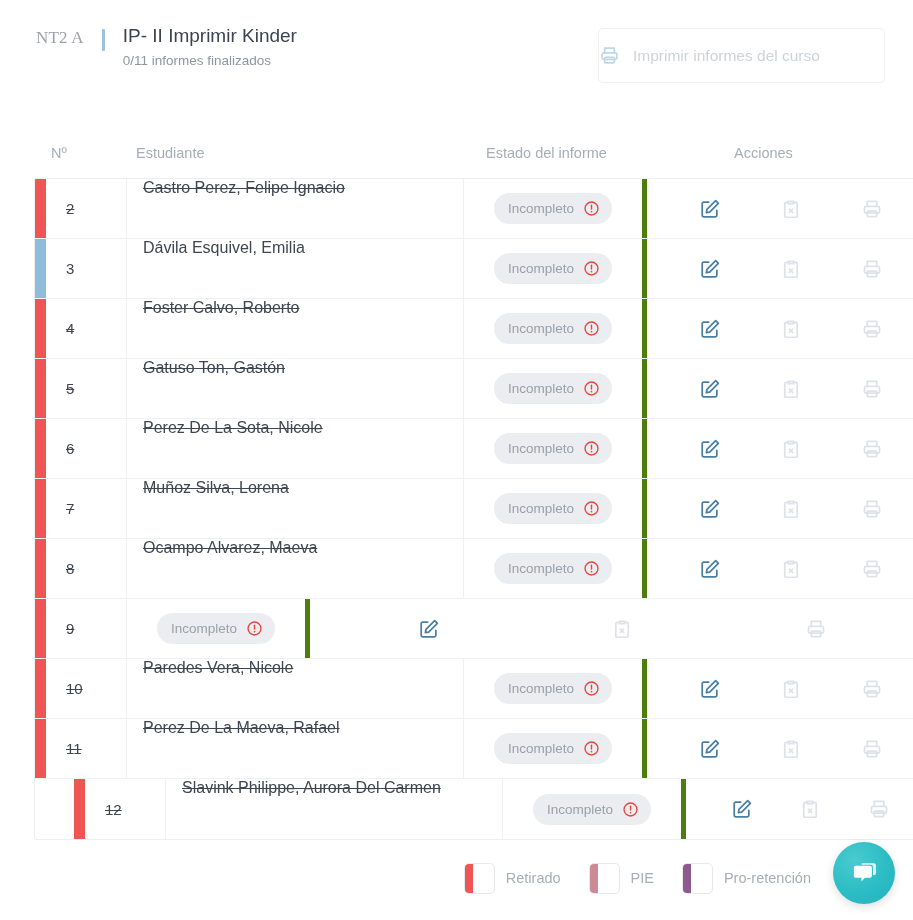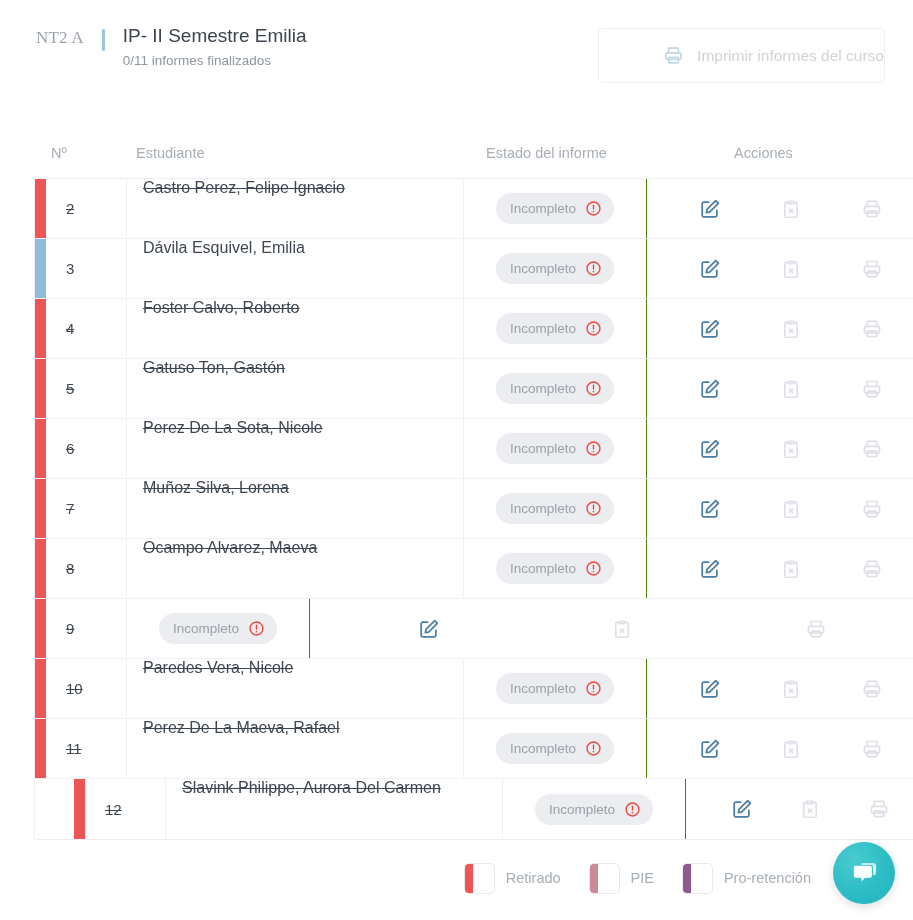--- a/index.html
+++ b/index.html
@@ -66,21 +66,21 @@
 
   .print-course-btn {
     position: absolute;
     right: 28px; top: 28px;
     width: 287px; height: 55px;
     background: #ffffff;
     border: 1px solid #eef0f3;
     border-radius: 5px;
     display: flex;
     align-items: center;
-    justify-content: flex-end;
+    justify-content: flex-start;
     gap: 13px;
     cursor: default;
   }
   .print-course-btn .label {
     font-size: 15.5px;
     color: #cfd3d8;
     white-space: nowrap;
   }
   .ico { display: inline-flex; align-items: center; justify-content: center; }
 
@@ -133,21 +133,21 @@
   .cell-stu {
     width: 337px; flex: none;
     border-right: 1px solid #eff1f4;
     display: flex; align-items: flex-start;
     padding-left: 16px;
     font-size: 16px;
     color: #3e4651;
   }
   .cell-state {
     width: 183px; flex: none;
-    border-right: 1px solid #4d7c0f;
+    border-right: 5px solid #4d7c0f;
     display: flex; align-items: center; justify-content: center;
   }
   .cell-act {
     flex: 1 1 auto;
     display: flex; align-items: center;
     justify-content: space-around;
     padding: 0 22px;
   }
   .strike { text-decoration: line-through; text-decoration-thickness: 1px; }
 
@@ -224,21 +224,21 @@
 </head>
 <body>
 
 <div class="page">
 
   <div class="header">
     <div class="header-left">
       <div class="course-code">NT2 A</div>
       <div class="header-divider"></div>
       <div class="header-titles">
-        <div class="report-title">IP- II Semestre Emilia</div>
+        <div class="report-title">IP- II Imprimir Kinder</div>
         <div class="report-sub">0/11 informes finalizados</div>
       </div>
     </div>
 
     <div class="print-course-btn">
       <span class="ico">
         <svg width="21" height="21" viewBox="0 0 24 24" fill="none" stroke="#bfd6e5" stroke-width="1.9" stroke-linecap="round" stroke-linejoin="round">
           <path d="M6.5 9V3.5h11V9"></path>
           <rect x="3.5" y="9" width="17" height="7.5" rx="1.8"></rect>
           <rect x="6.5" y="14" width="11" height="6.5" rx="1"></rect>

